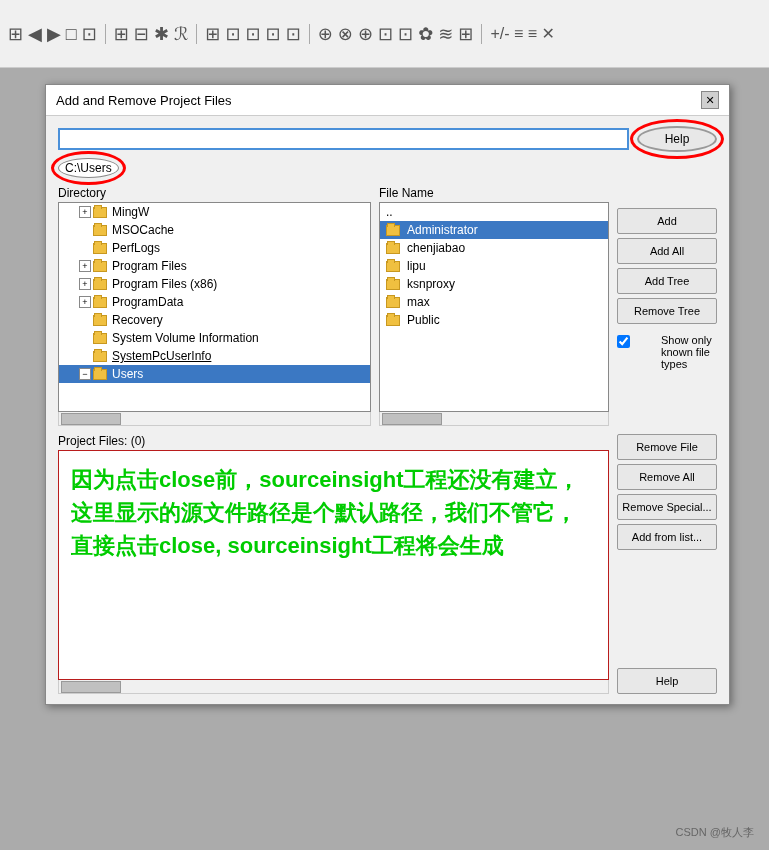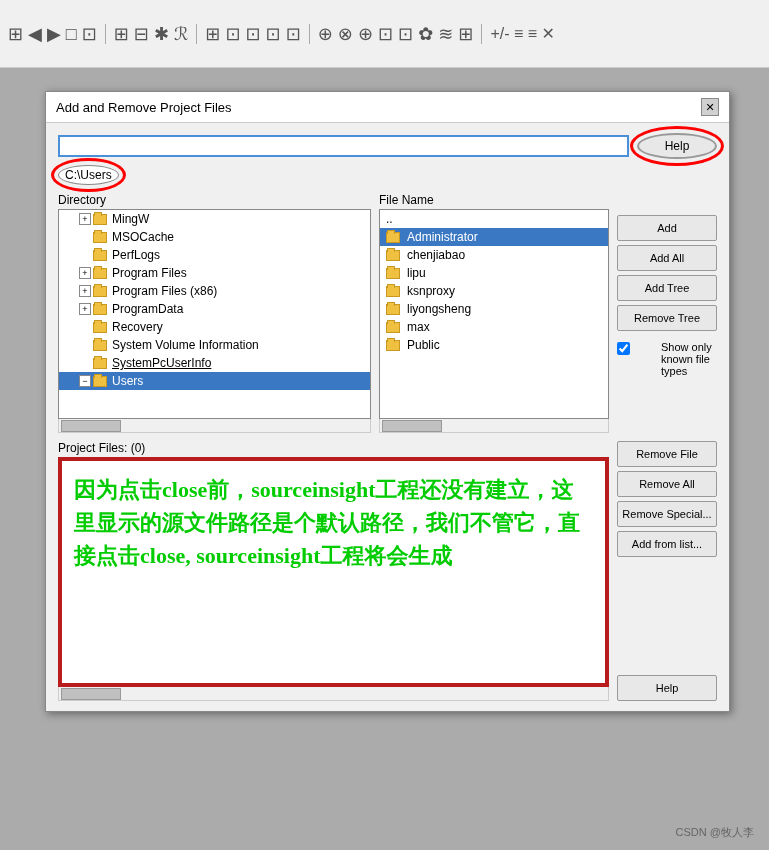--- a/index.html
+++ b/index.html
@@ -30,21 +30,21 @@
       top: 68px;
       left: 0;
       right: 0;
       bottom: 0;
       background: #ababab;
     }
 
     
     .dialog {
       position: absolute;
-      top: 91px;
+      top: 84px;
       left: 45px;
       width: 685px;
       background: #f0f0f0;
       border: 1px solid #888;
       box-shadow: 2px 2px 8px rgba(0,0,0,0.4);
     }
 
     .dialog-titlebar {
       background: #fff;
       padding: 6px 10px;
@@ -240,27 +240,26 @@
       display: flex;
       gap: 8px;
     }
 
     .project-list-panel {
       flex: 1;
       min-width: 0;
     }
 
     .project-list {
-      border: 4px solid #b91c1c;
+      border: 1px solid #b91c1c;
       background: white;
       height: 230px;
       overflow-y: auto;
       overflow-x: hidden;
       position: relative;
-      font-family: Liberation Serif, serif;
     }
 
     
     .annotation-text {
       position: absolute;
       top: 0;
       left: 0;
       right: 0;
       bottom: 0;
       padding: 12px;
@@ -444,24 +443,20 @@
             <div class="file-item">
               <span class="folder-icon"></span>
               <span style="margin-left: 3px;">lipu</span>
             </div>
             <div class="file-item">
               <span class="folder-icon"></span>
               <span style="margin-left: 3px;">ksnproxy</span>
             </div>
             <div class="file-item">
               <span class="folder-icon"></span>
-              <span style="margin-left: 3px;">liyongsheng</span>
-            </div>
-            <div class="file-item">
-              <span class="folder-icon"></span>
               <span style="margin-left: 3px;">max</span>
             </div>
             <div class="file-item">
               <span class="folder-icon"></span>
               <span style="margin-left: 3px;">Public</span>
             </div>
           </div>
         <div class="hscroll-area">
           <div class="hscroll-thumb"></div>
         </div>

